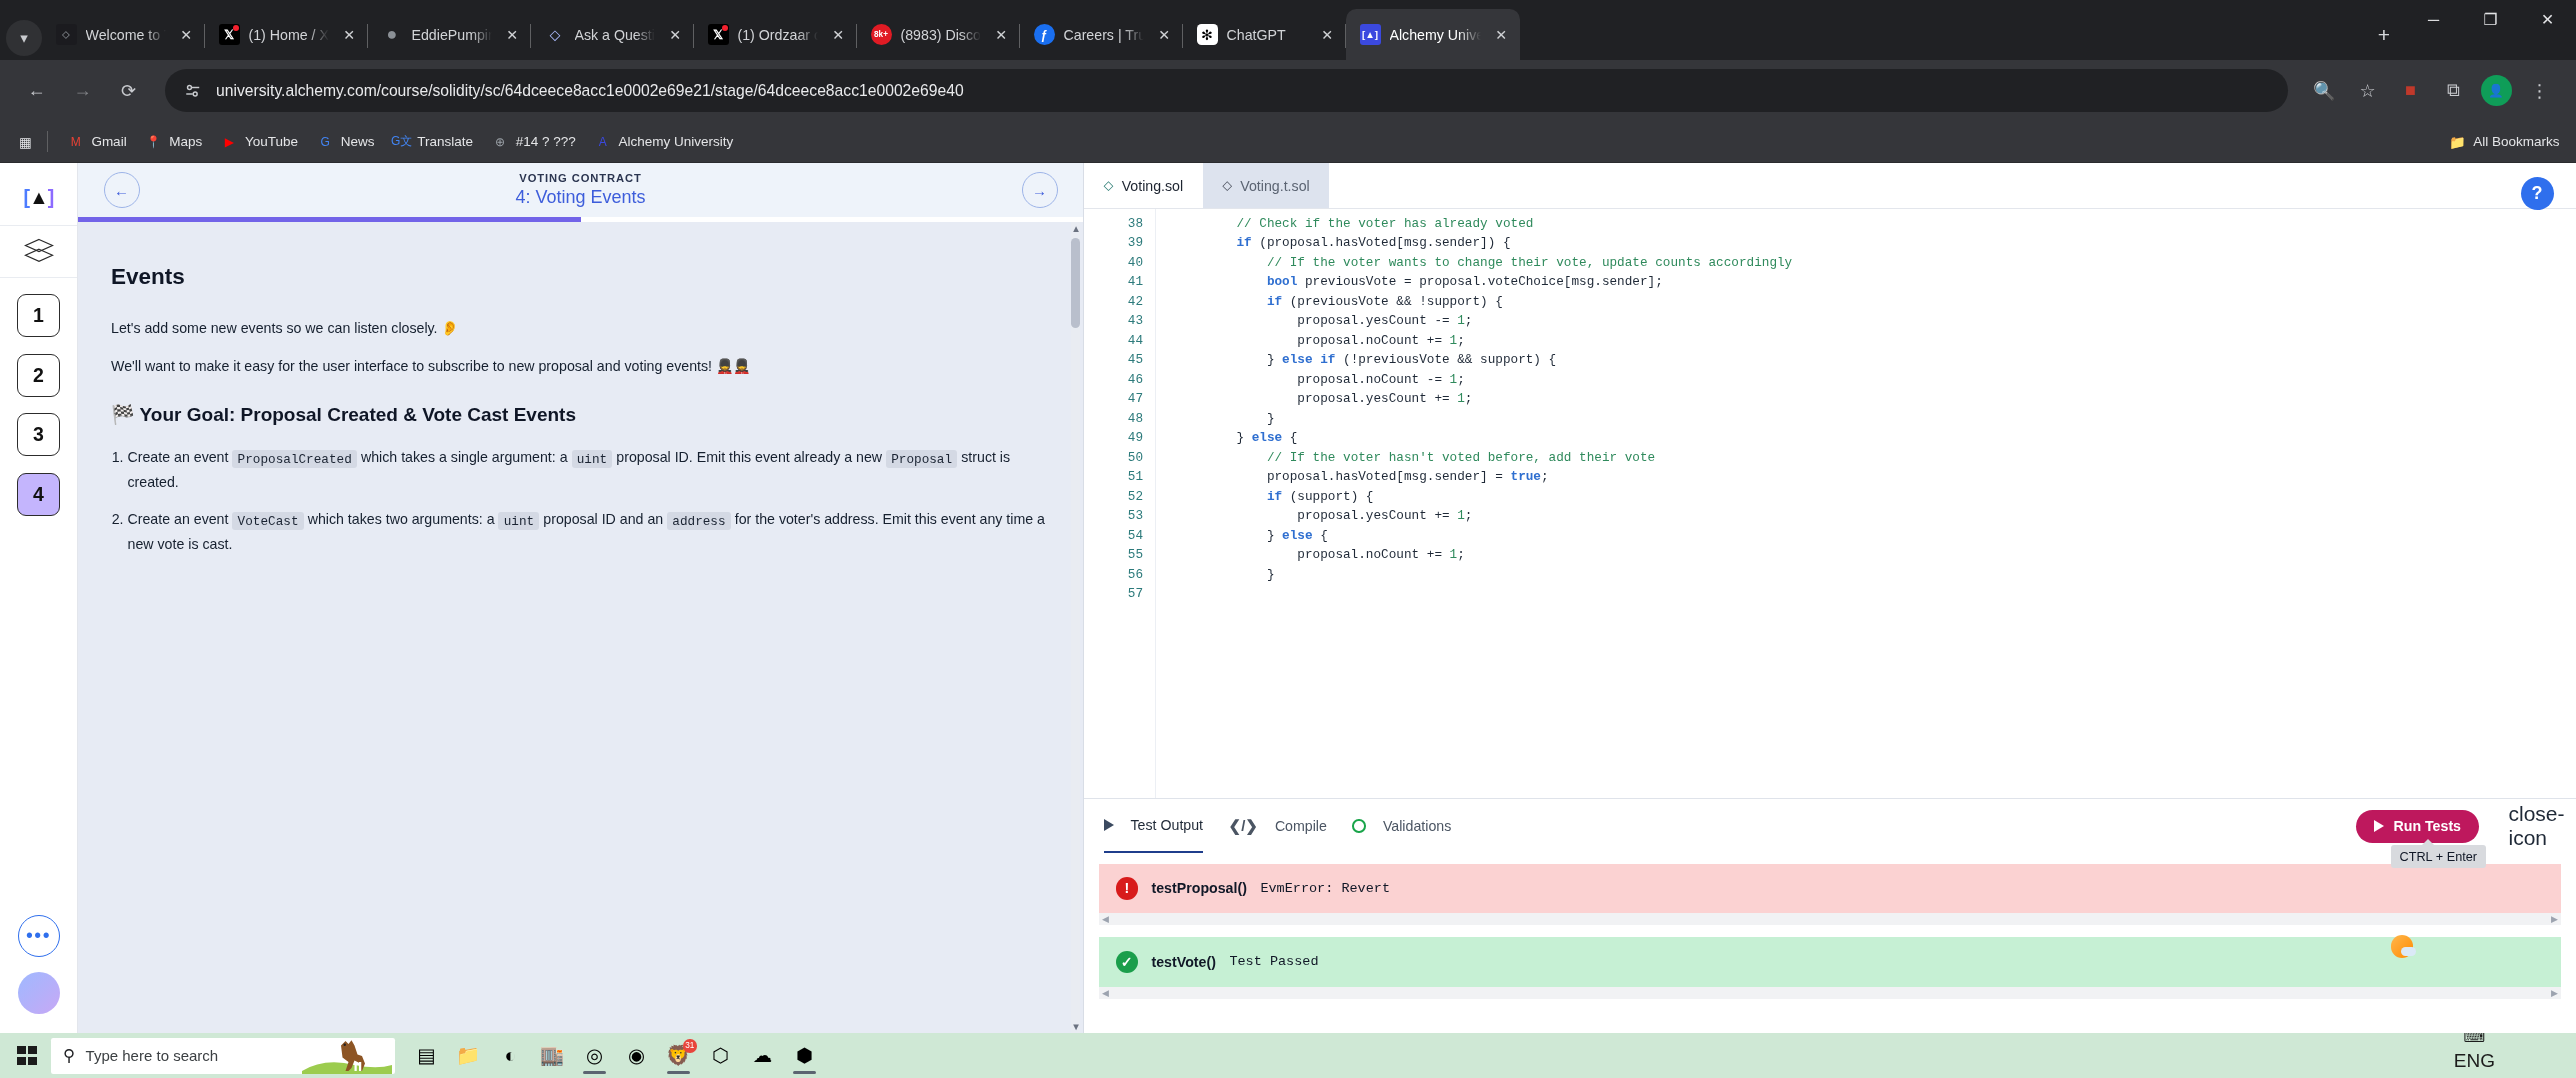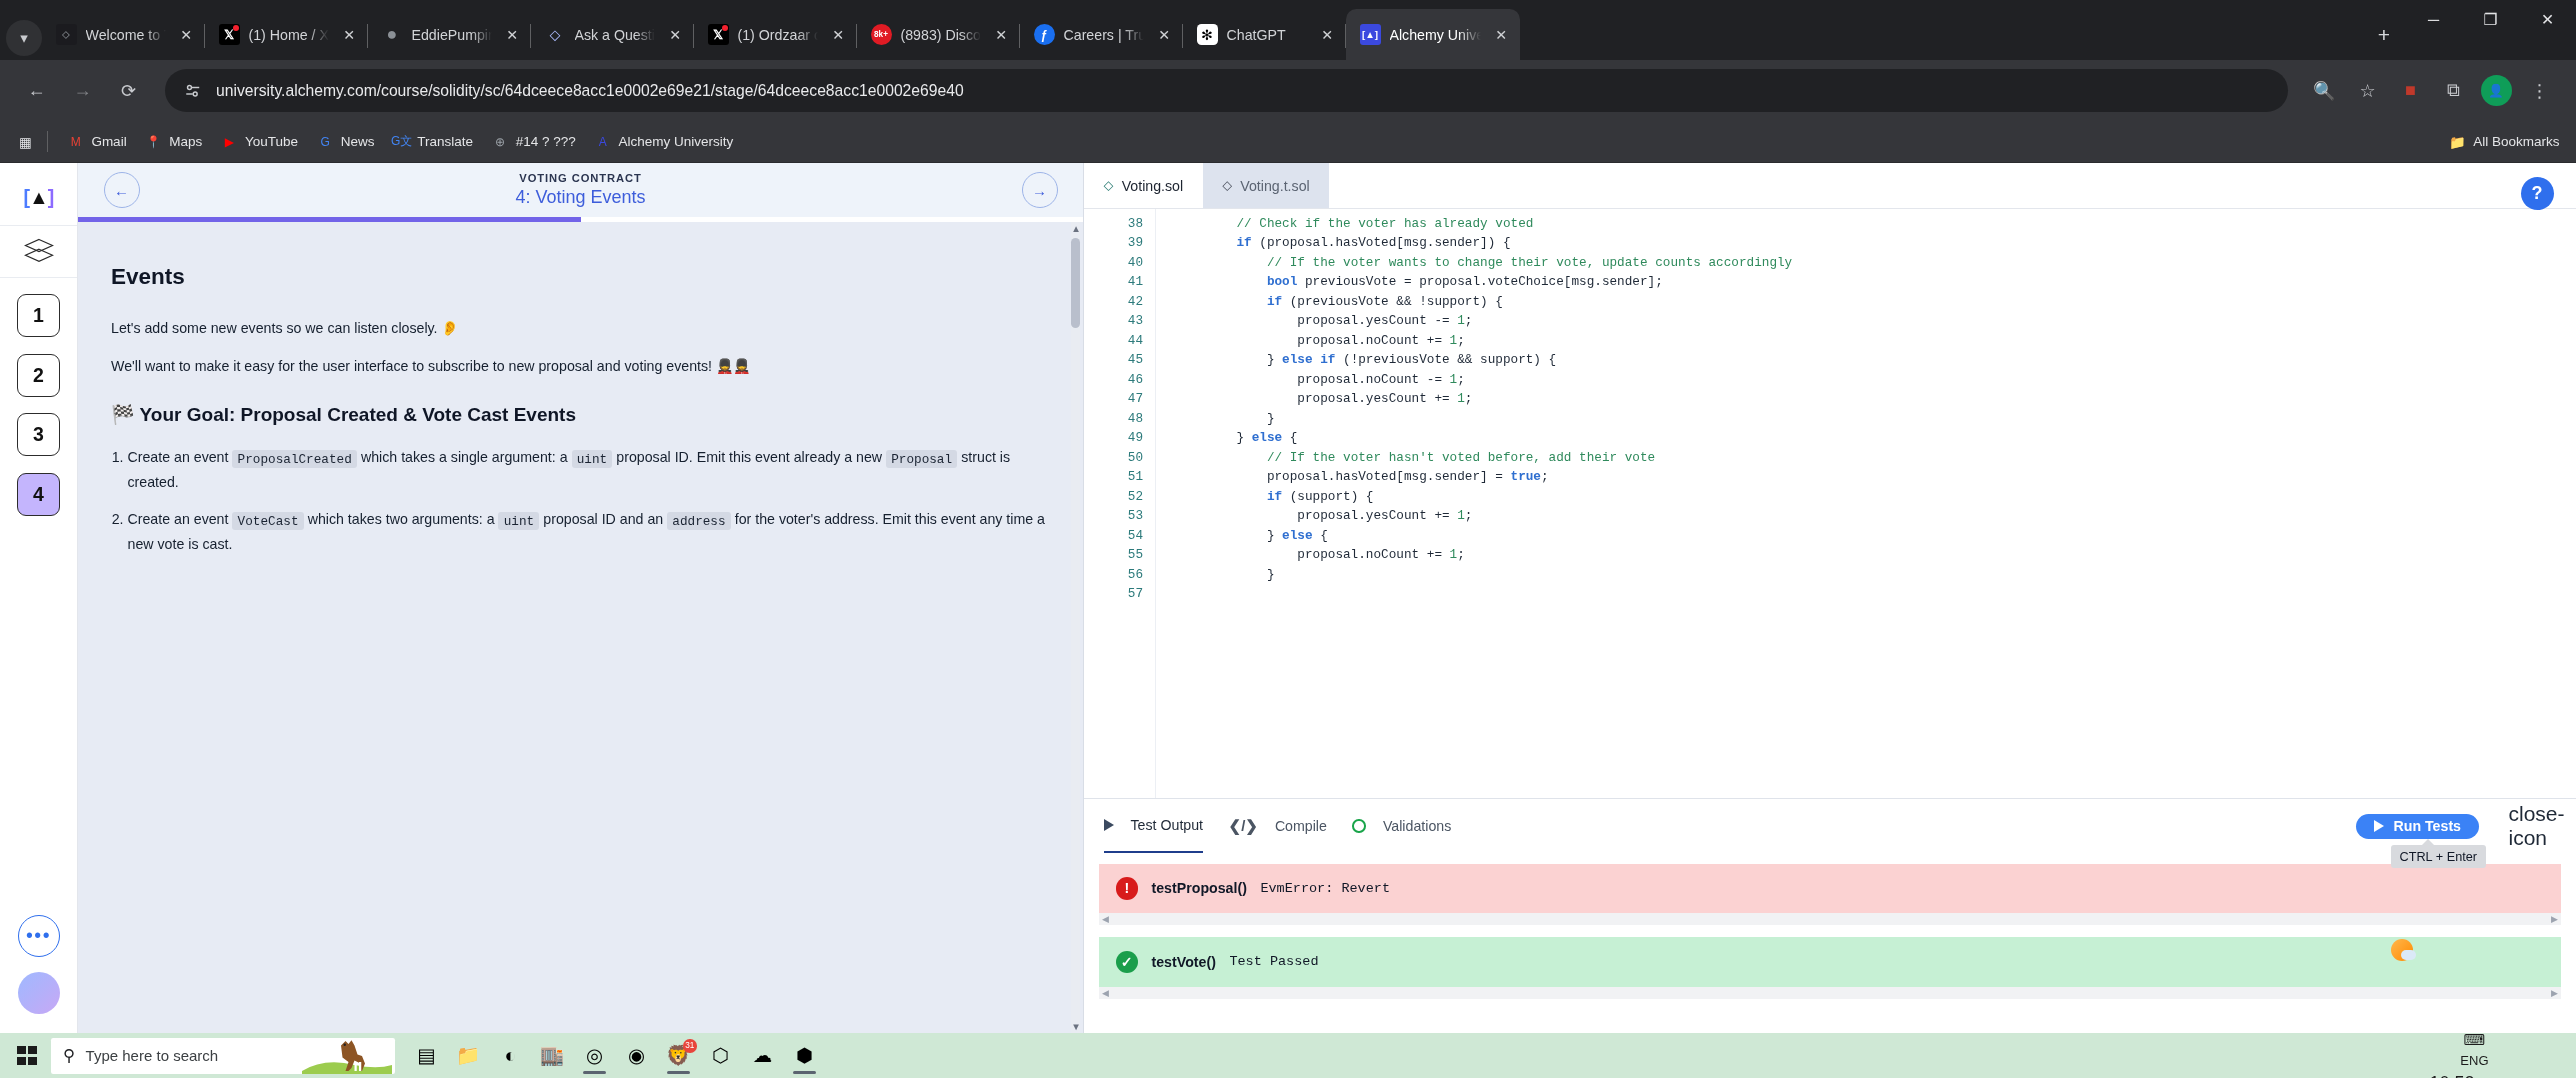--- a/index.html
+++ b/index.html
@@ -198,21 +198,21 @@
   .c-num { color:#2f8a5c; }
 
   
   .testpanel { flex:0 0 auto; border-top:0.7px solid #dfe3ea; background:#fff; display:flex; flex-direction:column; }
   .tp-head { height: 54px; display:flex; align-items:center; padding: 0 19.5px; gap: 25.5px; position:relative; }
   .tp-tab { display:flex; align-items:center; gap:17px; font-size: 14.2px; color:#4b5563; height:100%; }
   .tp-tab.active { color:#1f2937; border-bottom: 2.2px solid #1f3e8c; }
   .tri { width:0;height:0;border-left:10.5px solid #3b4a60;border-top:6.7px solid transparent;border-bottom:6.7px solid transparent; }
   .ring { width:13.5px;height:13.5px;border:2.2px solid #19a44a; border-radius:50%; }
   .run-btn {
-    margin-left:auto; background:#3b82f6; color:#fff; border-radius: 16.5px; height: 25px;
+    margin-left:auto; background:#be185d; color:#fff; border-radius: 16.5px; height: 33px;
     display:flex; align-items:center; gap:9px; padding: 0 18px; font-size:14.2px; font-weight:700;
   }
   .run-btn .tri2 { width:0;height:0;border-left:10.5px solid #fff;border-top:6.7px solid transparent;border-bottom:6.7px solid transparent; }
   .tp-close { width: 40px; height:40px; display:flex;align-items:center;justify-content:center;color:#1f2937;font-size:21px; margin-left: 12px;}
   .tooltip {
     position:absolute; right: 90px; top: 46px; background:#d8dade; color:#111827;
     font-size: 12.7px; padding: 4.5px 9px; border-radius: 3px; white-space:nowrap;
   }
   .tooltip::before {
     content:""; position:absolute; top:-6px; left: 31px; border-left:6.7px solid transparent;
@@ -599,21 +599,21 @@
         <span class="sun">
             <span class="cloud"></span>
           </span>
         <span>23°C</span>
         <span>Mostly sunny</span>
       </div>
       <span class="tray-ico">∧</span>
       <span class="tray-ico">🔋</span>
       <span class="tray-ico">🔊</span>
       <span class="tray-ico">⌨</span>
-      <span class="tray-ico" style="font-size:13px">ENG</span>
+      <span class="tray-ico" style="font-size:19px">ENG</span>
       <div class="clock">
         <div>10:52</div>
         <div>18/10/2024</div>
       </div>
       <span class="tray-ico">🗔</span>
       <span class="tray-ico" style="font-size:18px">🌈</span>
     </div>
   </div>
 </div>
 

